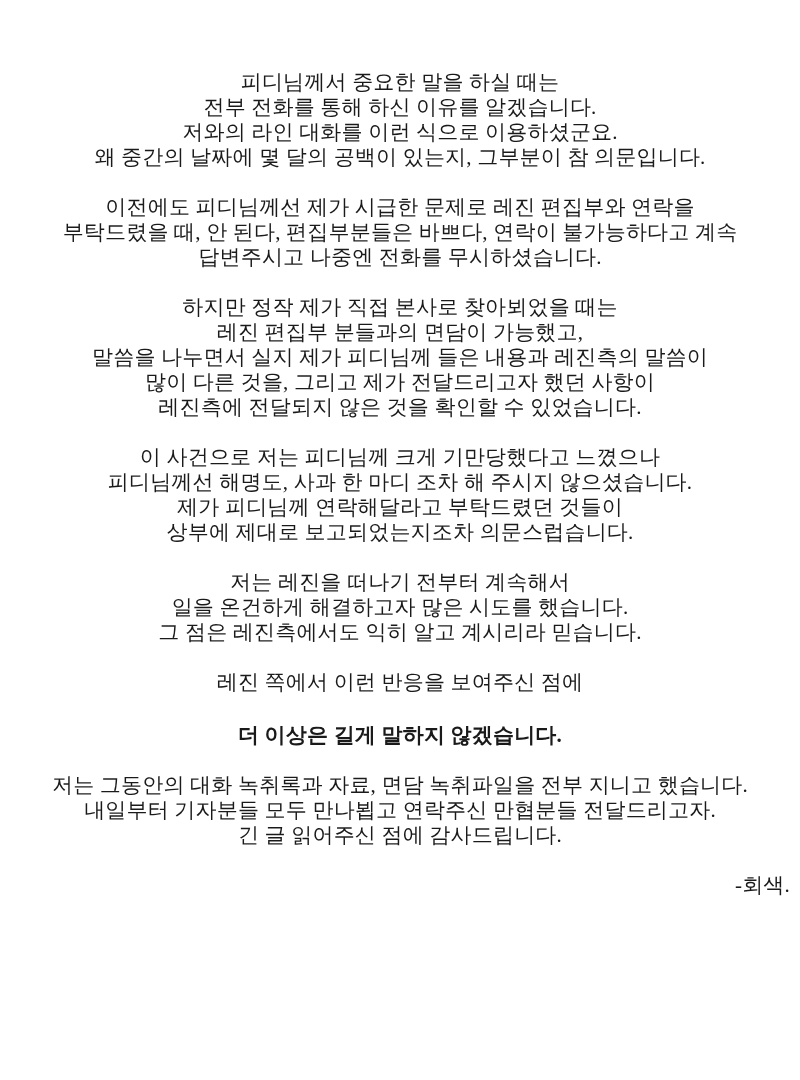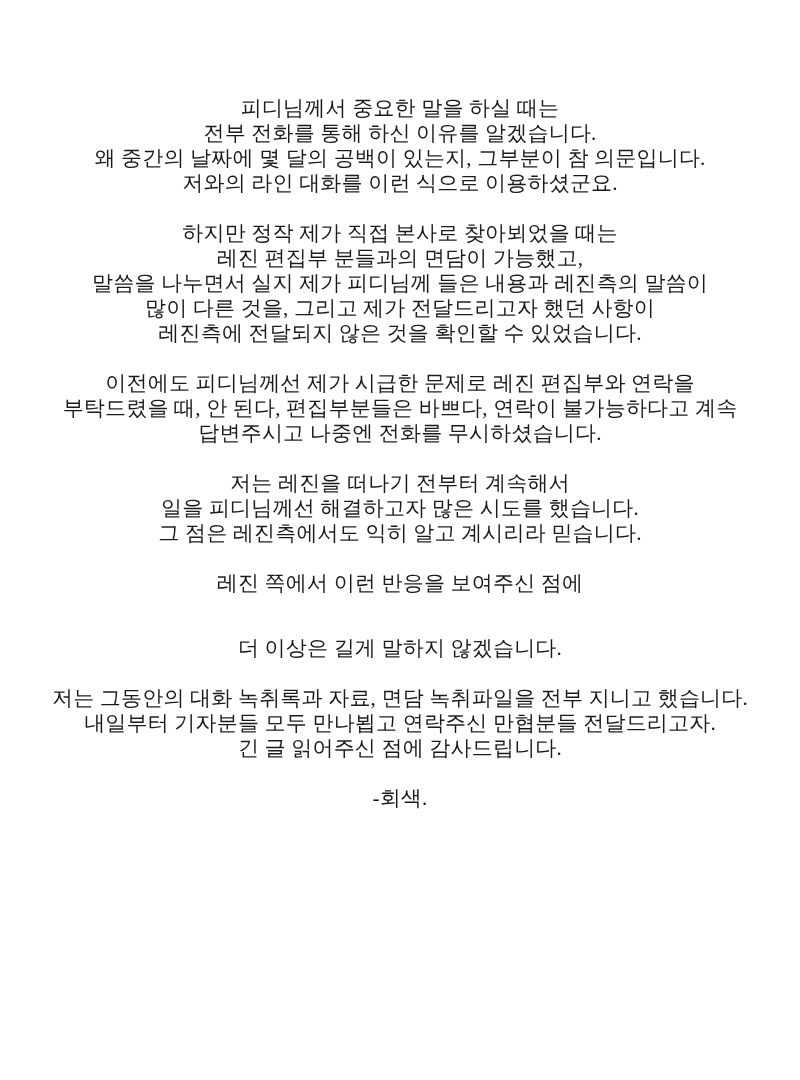--- a/index.html
+++ b/index.html
@@ -11,71 +11,79 @@
     width: 800px;
     height: 1080px;
     overflow: hidden;
     font-family: "Liberation Serif", "DejaVu Serif", serif;
     color: #1a1a1a;
   }
   .page {
     box-sizing: border-box;
     width: 800px;
     height: 1080px;
-    padding-top: 96px;
+    padding-top: 70px;
     text-align: center;
   }
   .para {
     margin: 0 0 25px 0;
   }
   .para.gap-large {
-    margin-top: 40px;
+    margin-top: 28px;
+    font-weight: bold;
   }
   .line {
     margin: 0;
     font-size: 21px;
     line-height: 25px;
     letter-spacing: 0.2px;
     white-space: nowrap;
   }
   .signature {
-    margin: 4px;
+    margin: 10px;
+    text-align: right;
   }
 </style>
 </head>
 <body>
 
 <div class="page">
 
   <div class="para">
     <p class="line">피디님께서 중요한 말을 하실 때는</p>
     <p class="line">전부 전화를 통해 하신 이유를 알겠습니다.</p>
+    <p class="line">저와의 라인 대화를 이런 식으로 이용하셨군요.</p>
     <p class="line">왜 중간의 날짜에 몇 달의 공백이 있는지, 그부분이 참 의문입니다.</p>
-    <p class="line">저와의 라인 대화를 이런 식으로 이용하셨군요.</p>
+  </div>
+
+  <div class="para">
+    <p class="line">이전에도 피디님께선 제가 시급한 문제로 레진 편집부와 연락을</p>
+    <p class="line">부탁드렸을 때, 안 된다, 편집부분들은 바쁘다, 연락이 불가능하다고 계속</p>
+    <p class="line">답변주시고 나중엔 전화를 무시하셨습니다.</p>
   </div>
 
   <div class="para">
     <p class="line">하지만 정작 제가 직접 본사로 찾아뵈었을 때는</p>
     <p class="line">레진 편집부 분들과의 면담이 가능했고,</p>
     <p class="line">말씀을 나누면서 실지 제가 피디님께 들은 내용과 레진측의 말씀이</p>
     <p class="line">많이 다른 것을, 그리고 제가 전달드리고자 했던 사항이</p>
     <p class="line">레진측에 전달되지 않은 것을 확인할 수 있었습니다.</p>
   </div>
 
   <div class="para">
-    <p class="line">이전에도 피디님께선 제가 시급한 문제로 레진 편집부와 연락을</p>
-    <p class="line">부탁드렸을 때, 안 된다, 편집부분들은 바쁘다, 연락이 불가능하다고 계속</p>
-    <p class="line">답변주시고 나중엔 전화를 무시하셨습니다.</p>
+    <p class="line">이 사건으로 저는 피디님께 크게 기만당했다고 느꼈으나</p>
+    <p class="line">피디님께선 해명도, 사과 한 마디 조차 해 주시지 않으셨습니다.</p>
+    <p class="line">제가 피디님께 연락해달라고 부탁드렸던 것들이</p>
+    <p class="line">상부에 제대로 보고되었는지조차 의문스럽습니다.</p>
   </div>
-
 
 
   <div class="para">
     <p class="line">저는 레진을 떠나기 전부터 계속해서</p>
-    <p class="line">일을 피디님께선 해결하고자 많은 시도를 했습니다.</p>
+    <p class="line">일을 온건하게 해결하고자 많은 시도를 했습니다.</p>
     <p class="line">그 점은 레진측에서도 익히 알고 계시리라 믿습니다.</p>
   </div>
 
   <div class="para">
     <p class="line">레진 쪽에서 이런 반응을 보여주신 점에</p>
   </div>
 
   <div class="para gap-large">
     <p class="line">더 이상은 길게 말하지 않겠습니다.</p>
   </div>

